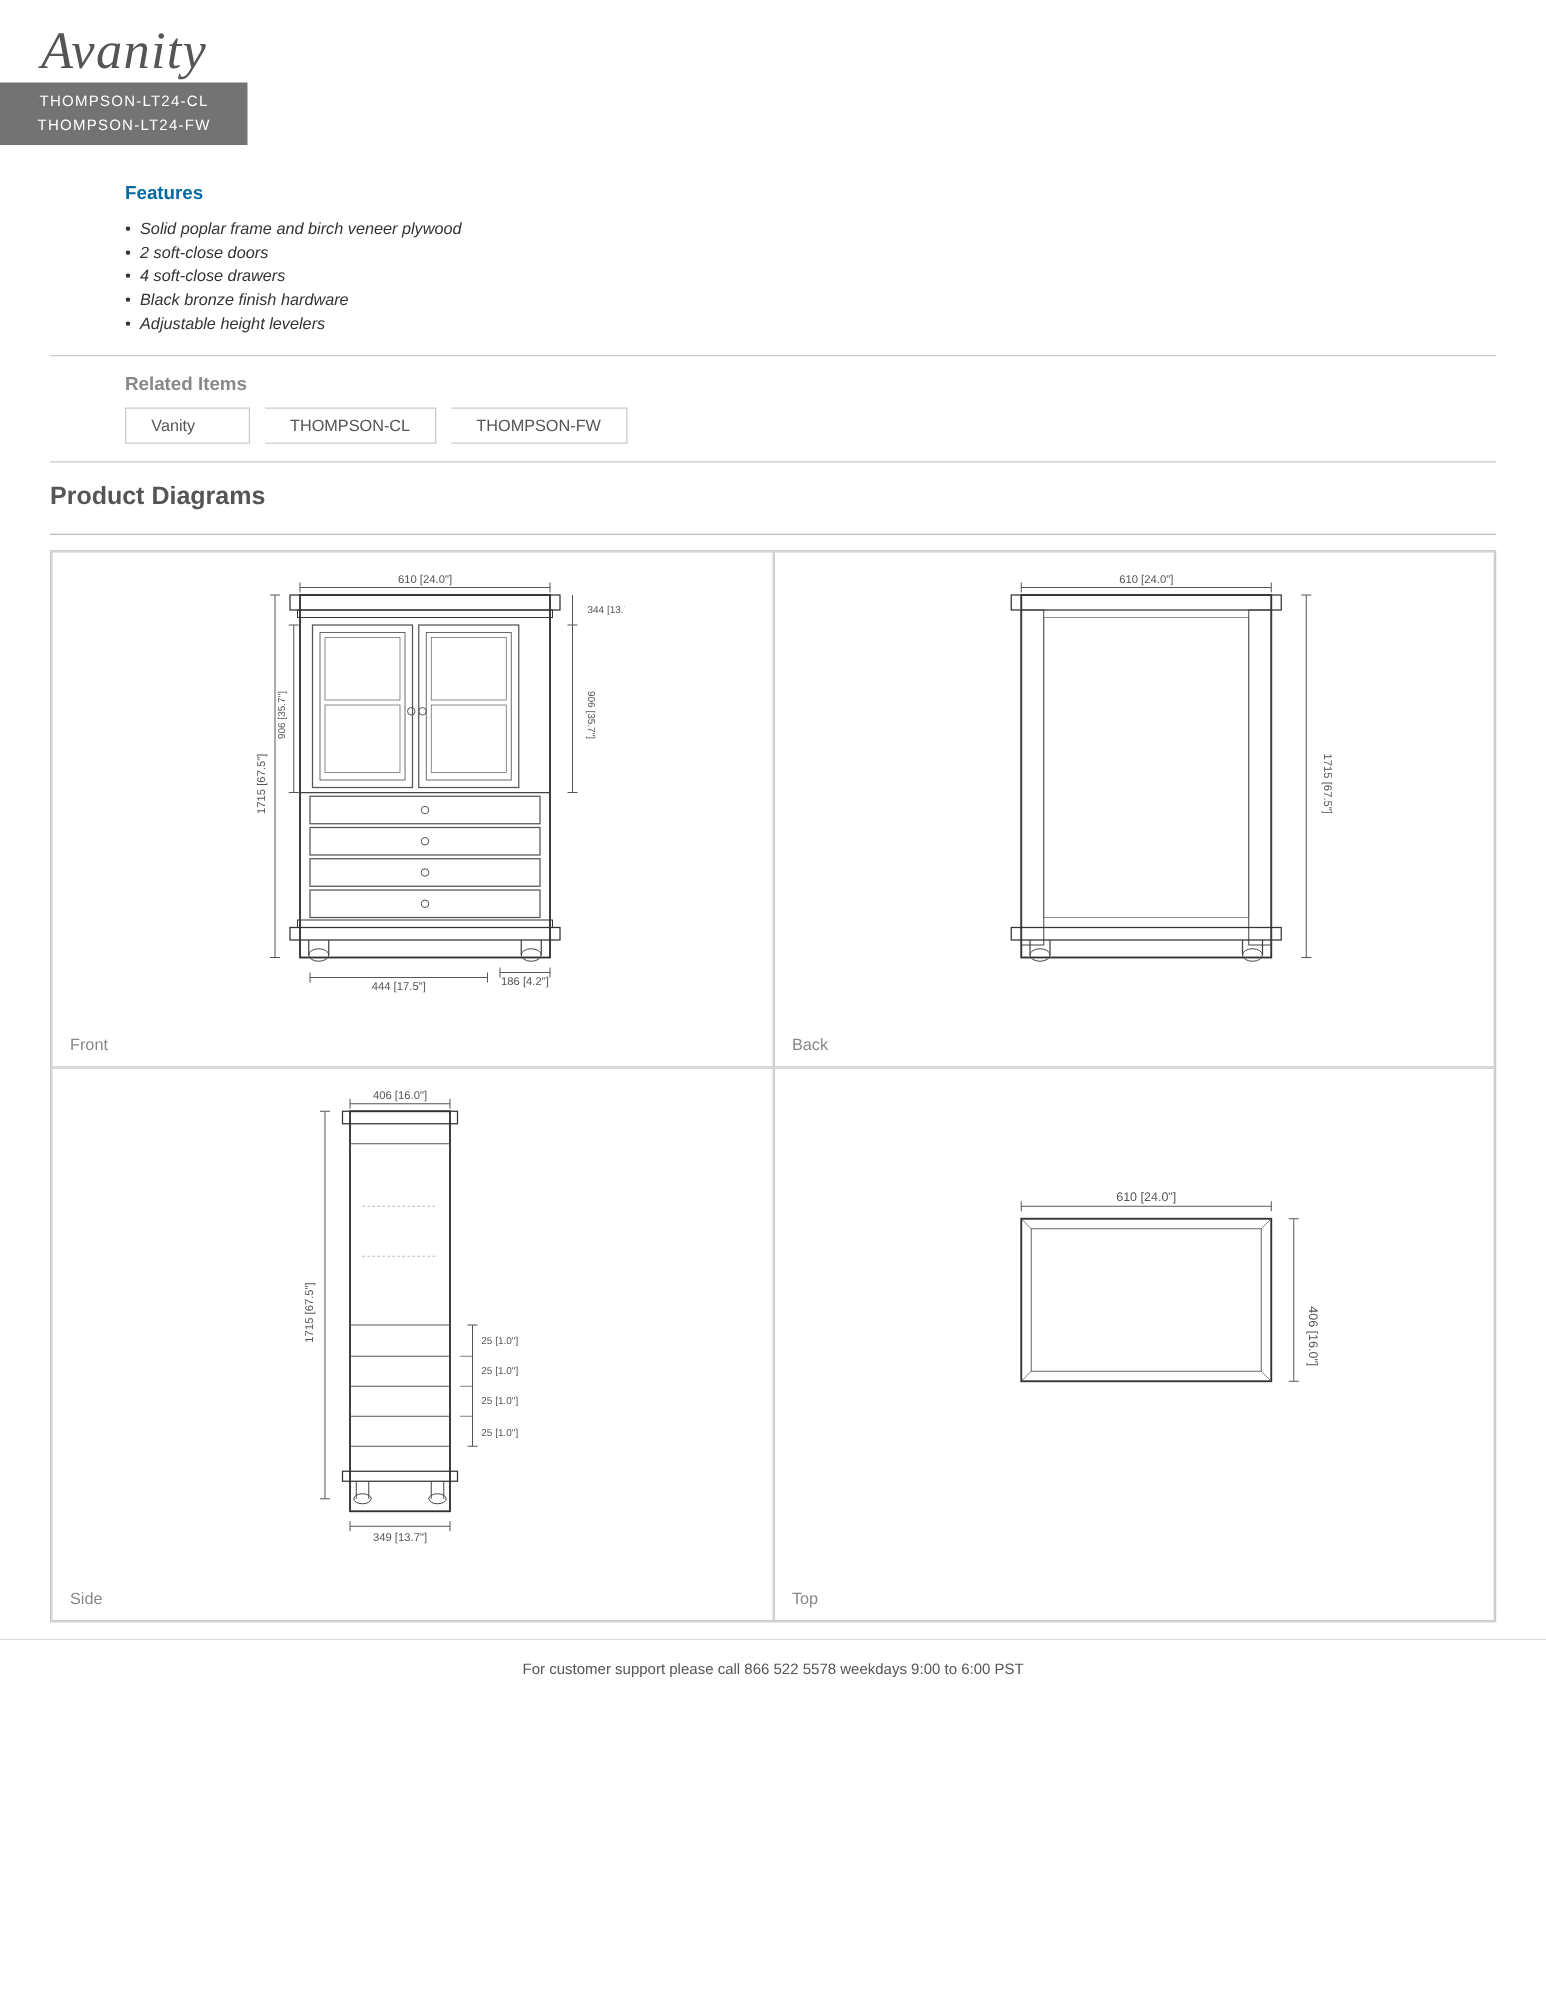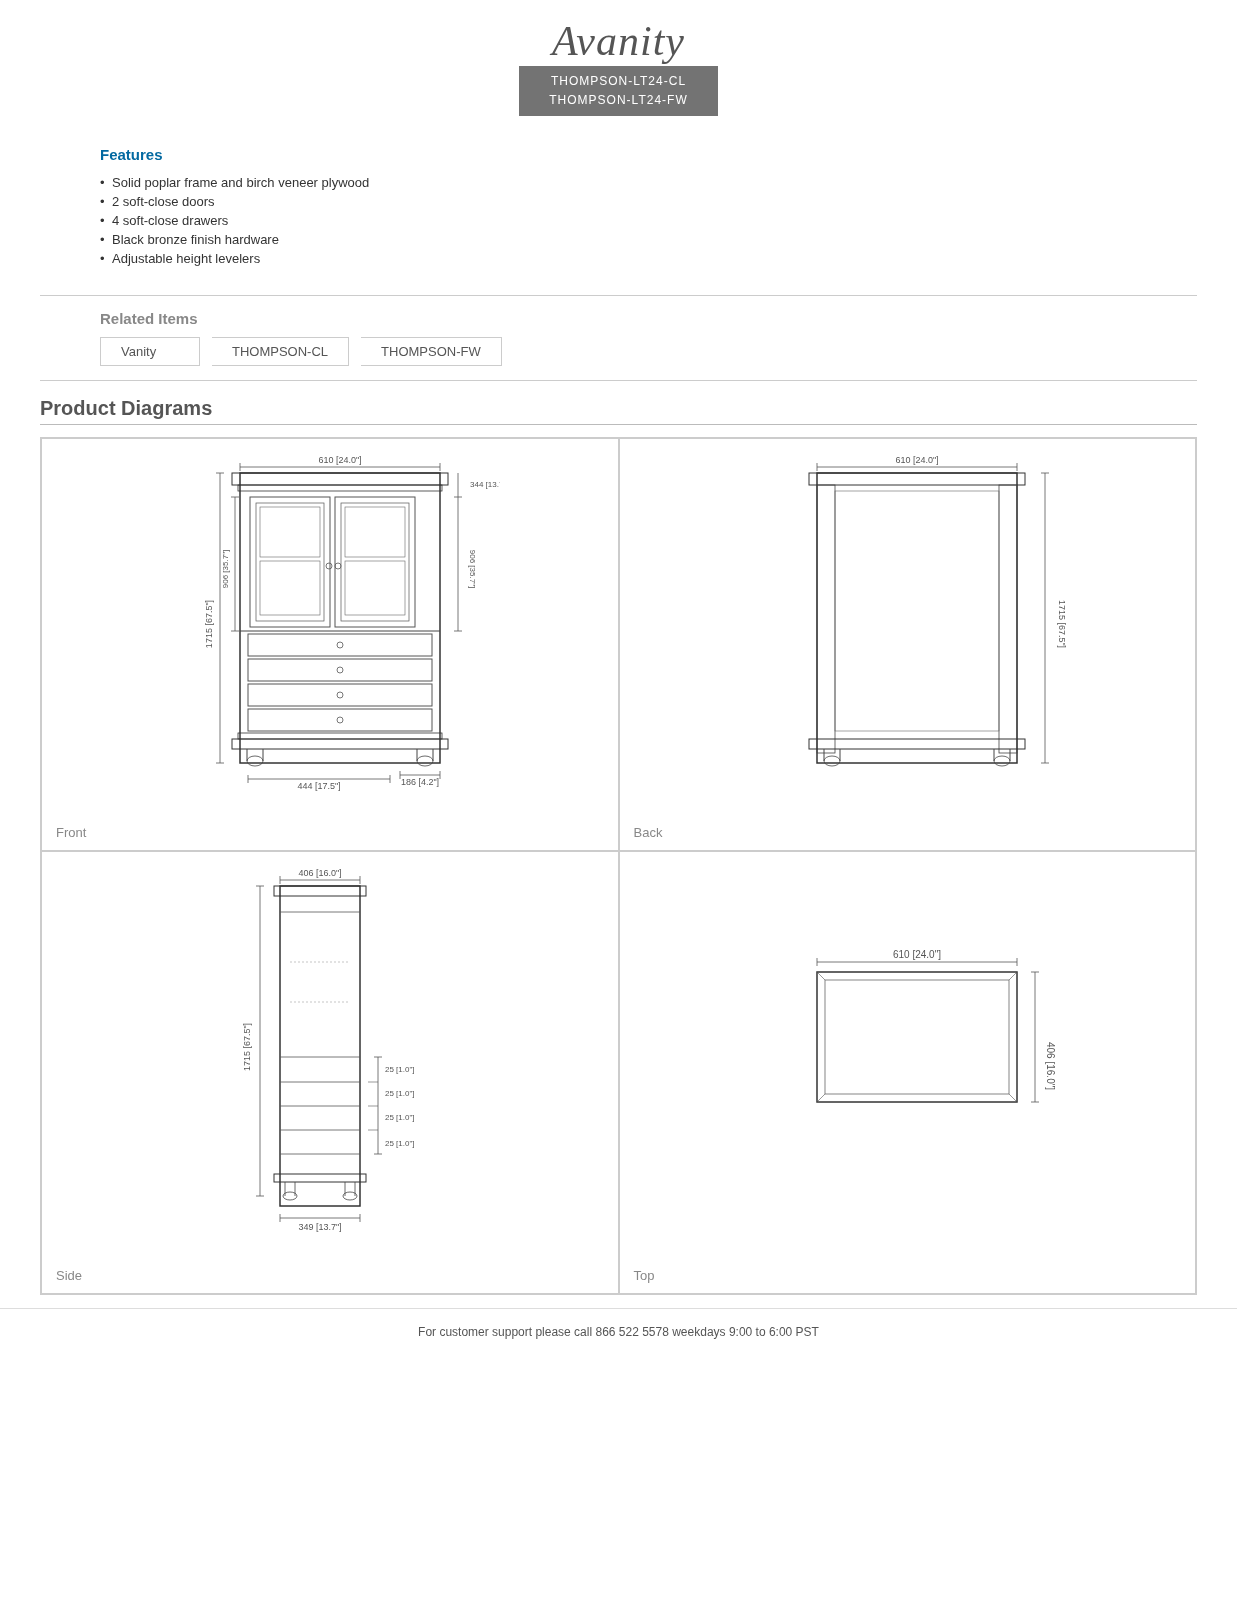--- a/index.html
+++ b/index.html
@@ -8,21 +8,20 @@
       font-family: Arial, sans-serif;
       font-size: 13px;
       color: #333;
       width: 1237px;
       min-height: 1600px;
     }
 
     
     .header {
       display: flex;
-      justify-content: center;
       align-items: center;
       padding: 20px 0 10px;
     }
     .logo-container {
       display: flex;
       flex-direction: column;
       align-items: center;
     }
     .logo-text {
       font-family: 'Times New Roman', serif;
@@ -56,21 +55,22 @@
     }
     .section-title {
       font-size: 15px;
       font-weight: bold;
       color: #0369a1;
       margin-bottom: 8px;
       padding-bottom: 4px;
     }
     .feature-list, .color-list, .dimension-list {
       list-style: none;
-      margin-bottom: 19px;
+      margin-bottom: 8px;
+      font-style: italic;
     }
     .feature-list li, .color-list li, .dimension-list li {
       font-size: 13px;
       color: #333;
       margin-bottom: 4px;
       padding-left: 12px;
       position: relative;
     }
     .feature-list li::before, .color-list li::before, .dimension-list li::before {
       content: '•';
@@ -115,21 +115,21 @@
     
     .diagrams-section {
       padding: 16px 40px 10px;
     }
     .diagrams-title {
       font-size: 20px;
       font-weight: bold;
       color: #555;
       margin-bottom: 12px;
       border-bottom: 1px solid #bbb;
-      padding-bottom: 4px;
+      padding-bottom: 18px;
     }
     .diagrams-grid {
       display: grid;
       grid-template-columns: 1fr 1fr;
       grid-template-rows: auto auto;
       border: 1px solid #ccc;
     }
     .diagram-cell {
       border: 1px solid #ccc;
       padding: 10px;

